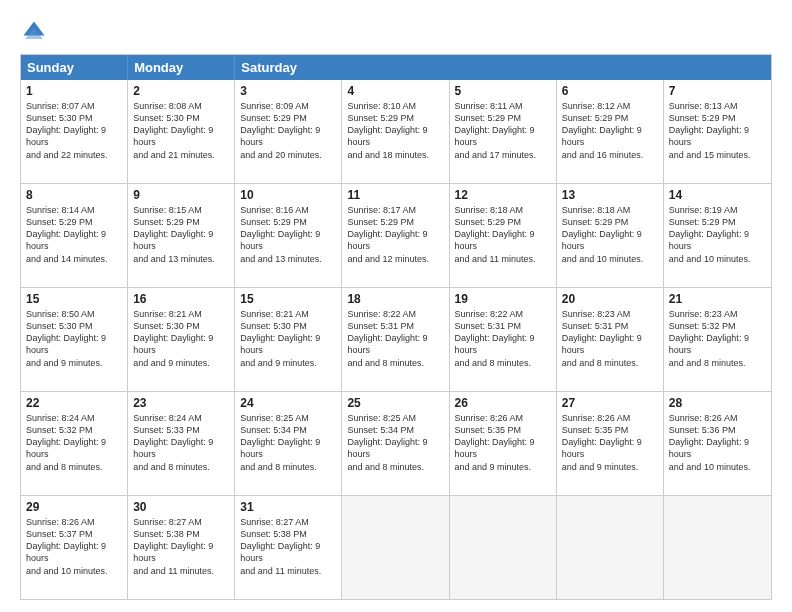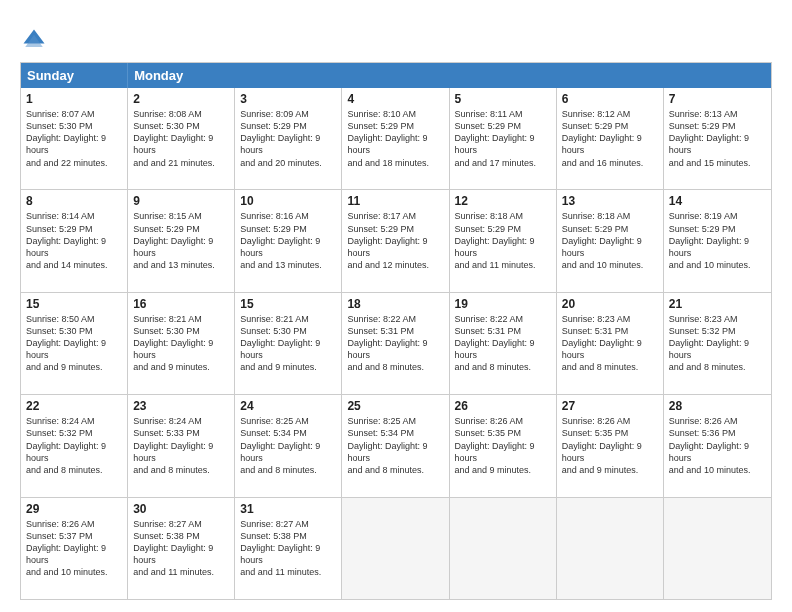--- a/index.html
+++ b/index.html
@@ -6,21 +6,21 @@
     body {
       font-family: Arial, sans-serif;
       background: #fff;
       width: 792px;
       height: 612px;
       overflow: hidden;
     }
     .page {
       width: 792px;
       height: 612px;
-      padding: 26px 20px 12px 20px;
+      padding: 18px 20px 12px 20px;
       display: flex;
       flex-direction: column;
     }
     .header {
       display: flex;
       justify-content: space-between;
       align-items: flex-start;
       margin-bottom: 8px;
     }
     .logo {
@@ -134,20 +134,21 @@
     <div class="title-block">
       <div class="month-title"></div>
       <div class="subtitle"></div>
     </div>
   </div>
 
   <div class="calendar">
     <div class="cal-header" id="cal-header">
         <div class="cal-header-cell">Sunday</div>
         <div class="cal-header-cell">Monday</div>
+        <div class="cal-header-cell">Saturday</div>
       </div>
     <div class="cal-body" id="cal-body">
         <div class="cal-row">
           <div class="cal-cell">
             <span class="day-num">1</span>
             <span class="cell-line">Sunrise: 8:07 AM</span>
             <span class="cell-line">Sunset: 5:30 PM</span>
             <span class="cell-line">Daylight: Daylight: 9 hours</span>
             <span class="cell-line">and and 22 minutes.</span>
           </div>

